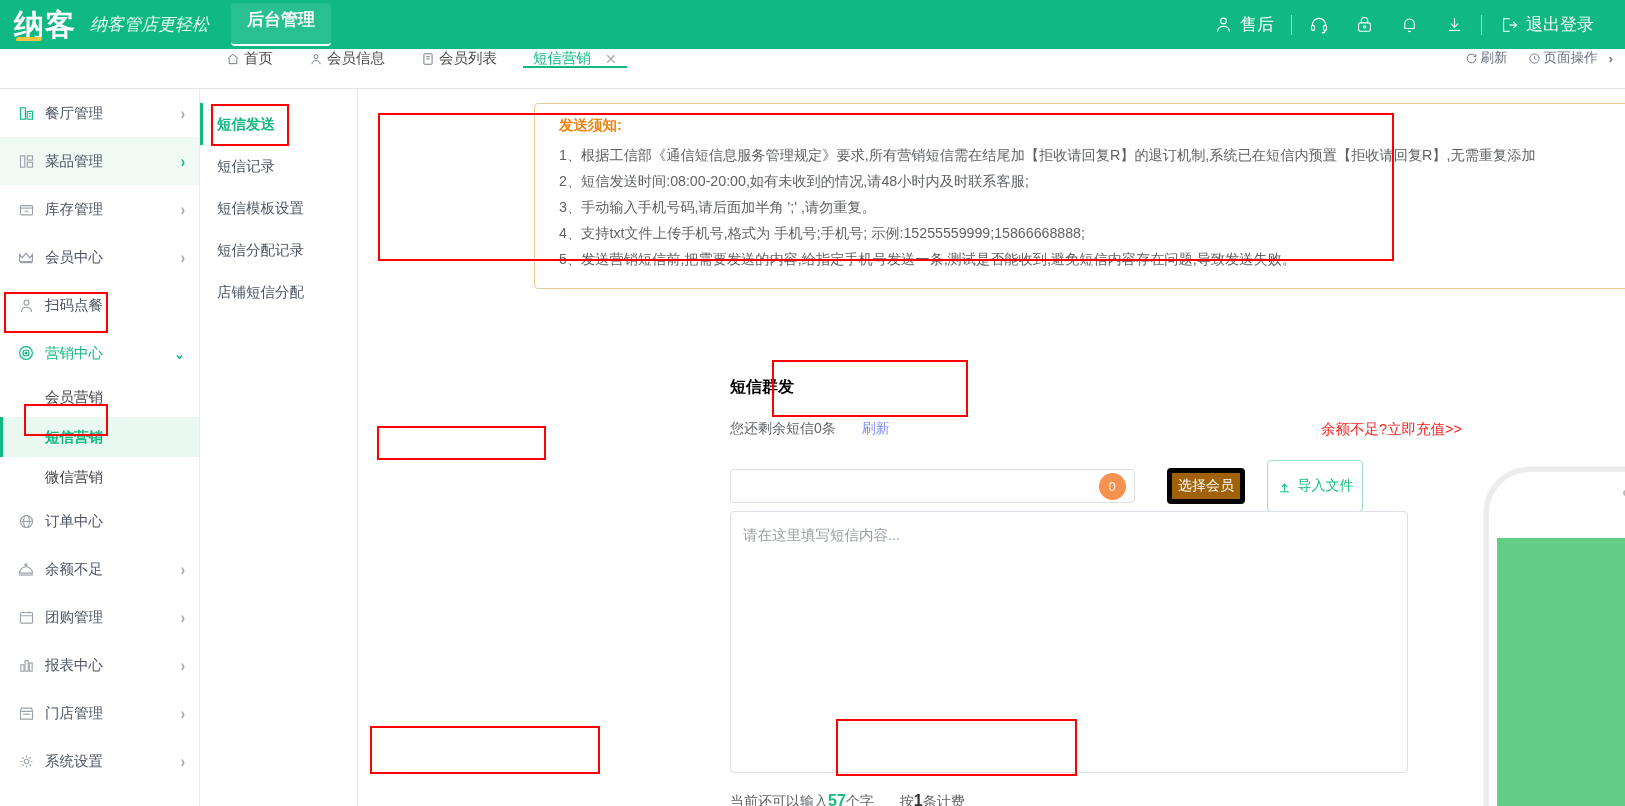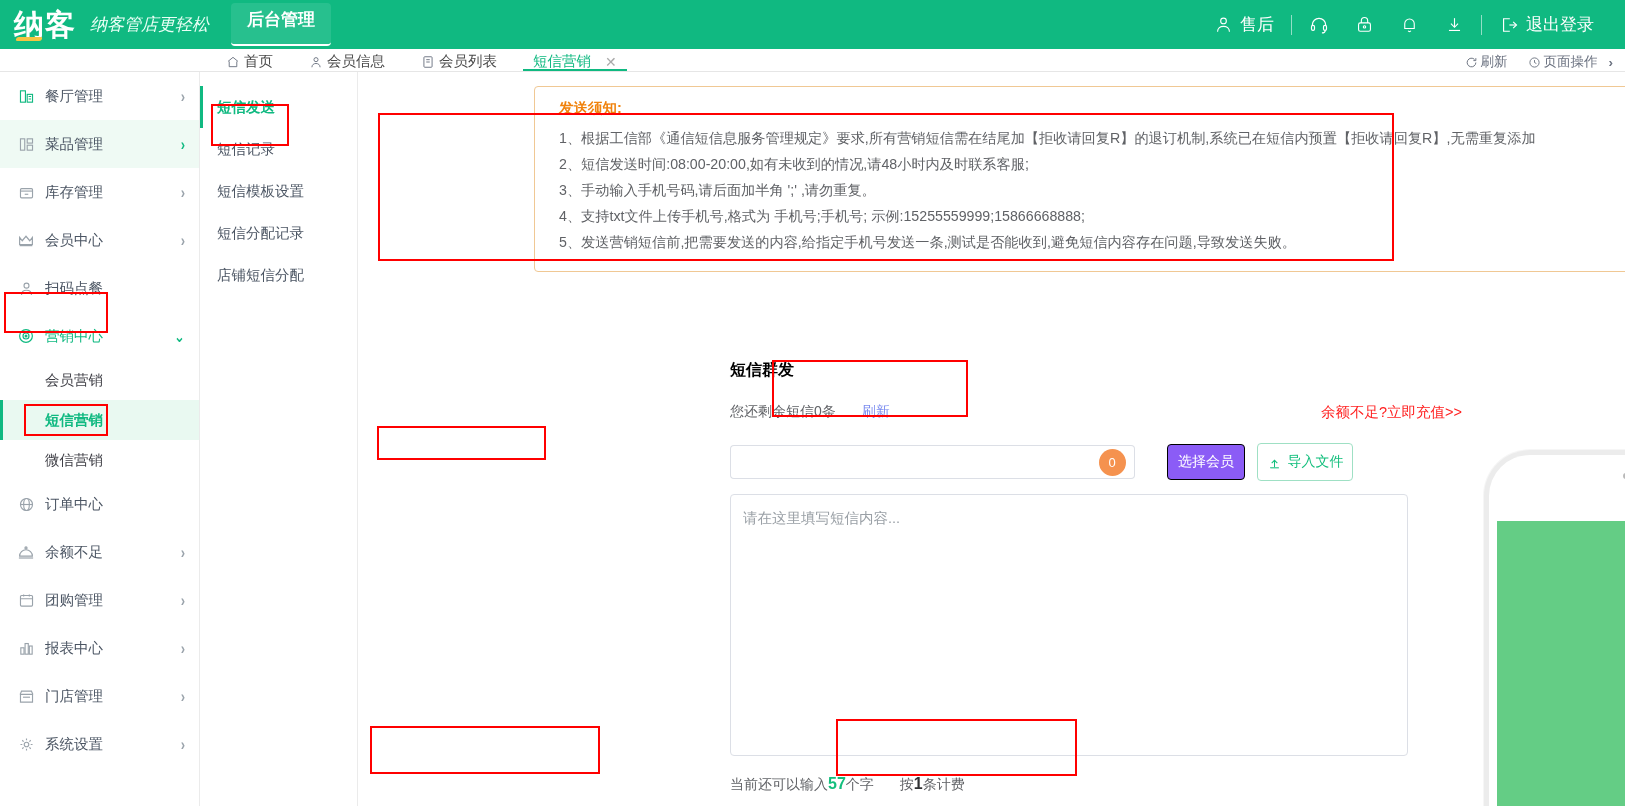--- a/index.html
+++ b/index.html
@@ -36,21 +36,21 @@
   .header-right { margin-left:auto; display:flex; align-items:center; gap:0px; }
   .hr-item {
     display:flex; align-items:center; gap:7px; padding:0 13px;
     font-size:17px; color:#fff; white-space:nowrap; cursor:pointer;
   }
   .hr-sep { width:1px; height:20px; background:rgba(255,255,255,.55); margin:0 4px; }
   .icn { display:inline-block; line-height:0; }
 
   
   .tabbar {
-    height:23px; border-bottom:1px solid #e6e6e6; display:flex; align-items:flex-end;
+    height:40px; border-bottom:1px solid #e6e6e6; display:flex; align-items:flex-start;
     padding-left:208px; background:#fff; position:relative;
   }
   .tab {
     display:flex; align-items:center; gap:4px; padding:0 18px; font-size:14.5px;
     color:#4a4a4a; cursor:pointer; white-space:nowrap; position:relative;
   }
   .tab.active { color:#10b981; }
   .tab.active::after{
     content:""; position:absolute; left:8px; right:8px; bottom:0; height:2px; background:#10b981;
   }
@@ -134,24 +134,24 @@
   .count-box {
     width:45px; height:34px; border:1px solid #dcdfe6; border-left:none; border-radius:0 4px 4px 0;
     display:flex; align-items:center; justify-content:center; background:#fff;
   }
   .count-circle {
     width:27px; height:27px; border-radius:50%; background:#f5924f; color:#fff;
     display:flex; align-items:center; justify-content:center; font-size:13px;
   }
   .btn { cursor:pointer; display:inline-flex; align-items:center; justify-content:center; gap:6px;
          border-radius:4px; font-size:14px; white-space:nowrap; }
-  .btn-primary { background:#8b5cf6; color:#fff; border:1px solid #000000; }
+  .btn-primary { background:#a16207; color:#fff; border:5px solid #000000; }
   .btn-ghost   { background:#fff; color:#13bf7d; border:1px solid #9fe0c4; }
   .btn-select-member { width:78px; height:36px; margin-left:32px; }
-  .btn-import-file { width:96px; height:38px; margin-left:12px; }
+  .btn-import-file { width:96px; height:52px; margin-left:22px; }
 
   .sms-area {
     position:absolute; left:372px; top:422px; width:678px; height:262px;
     border:1px solid #dcdfe6; border-radius:4px; background:#fff; resize:none;
     padding:12px 12px; font-size:14.5px; color:#303133; outline:none;
     font-family:"Liberation Sans",sans-serif; line-height:1.6;
   }
   .sms-area::placeholder { color:#9aa0a6; }
 
   .counter-row { position:absolute; left:372px; top:703px; font-size:14px; color:#606266; display:flex; gap:26px;}

